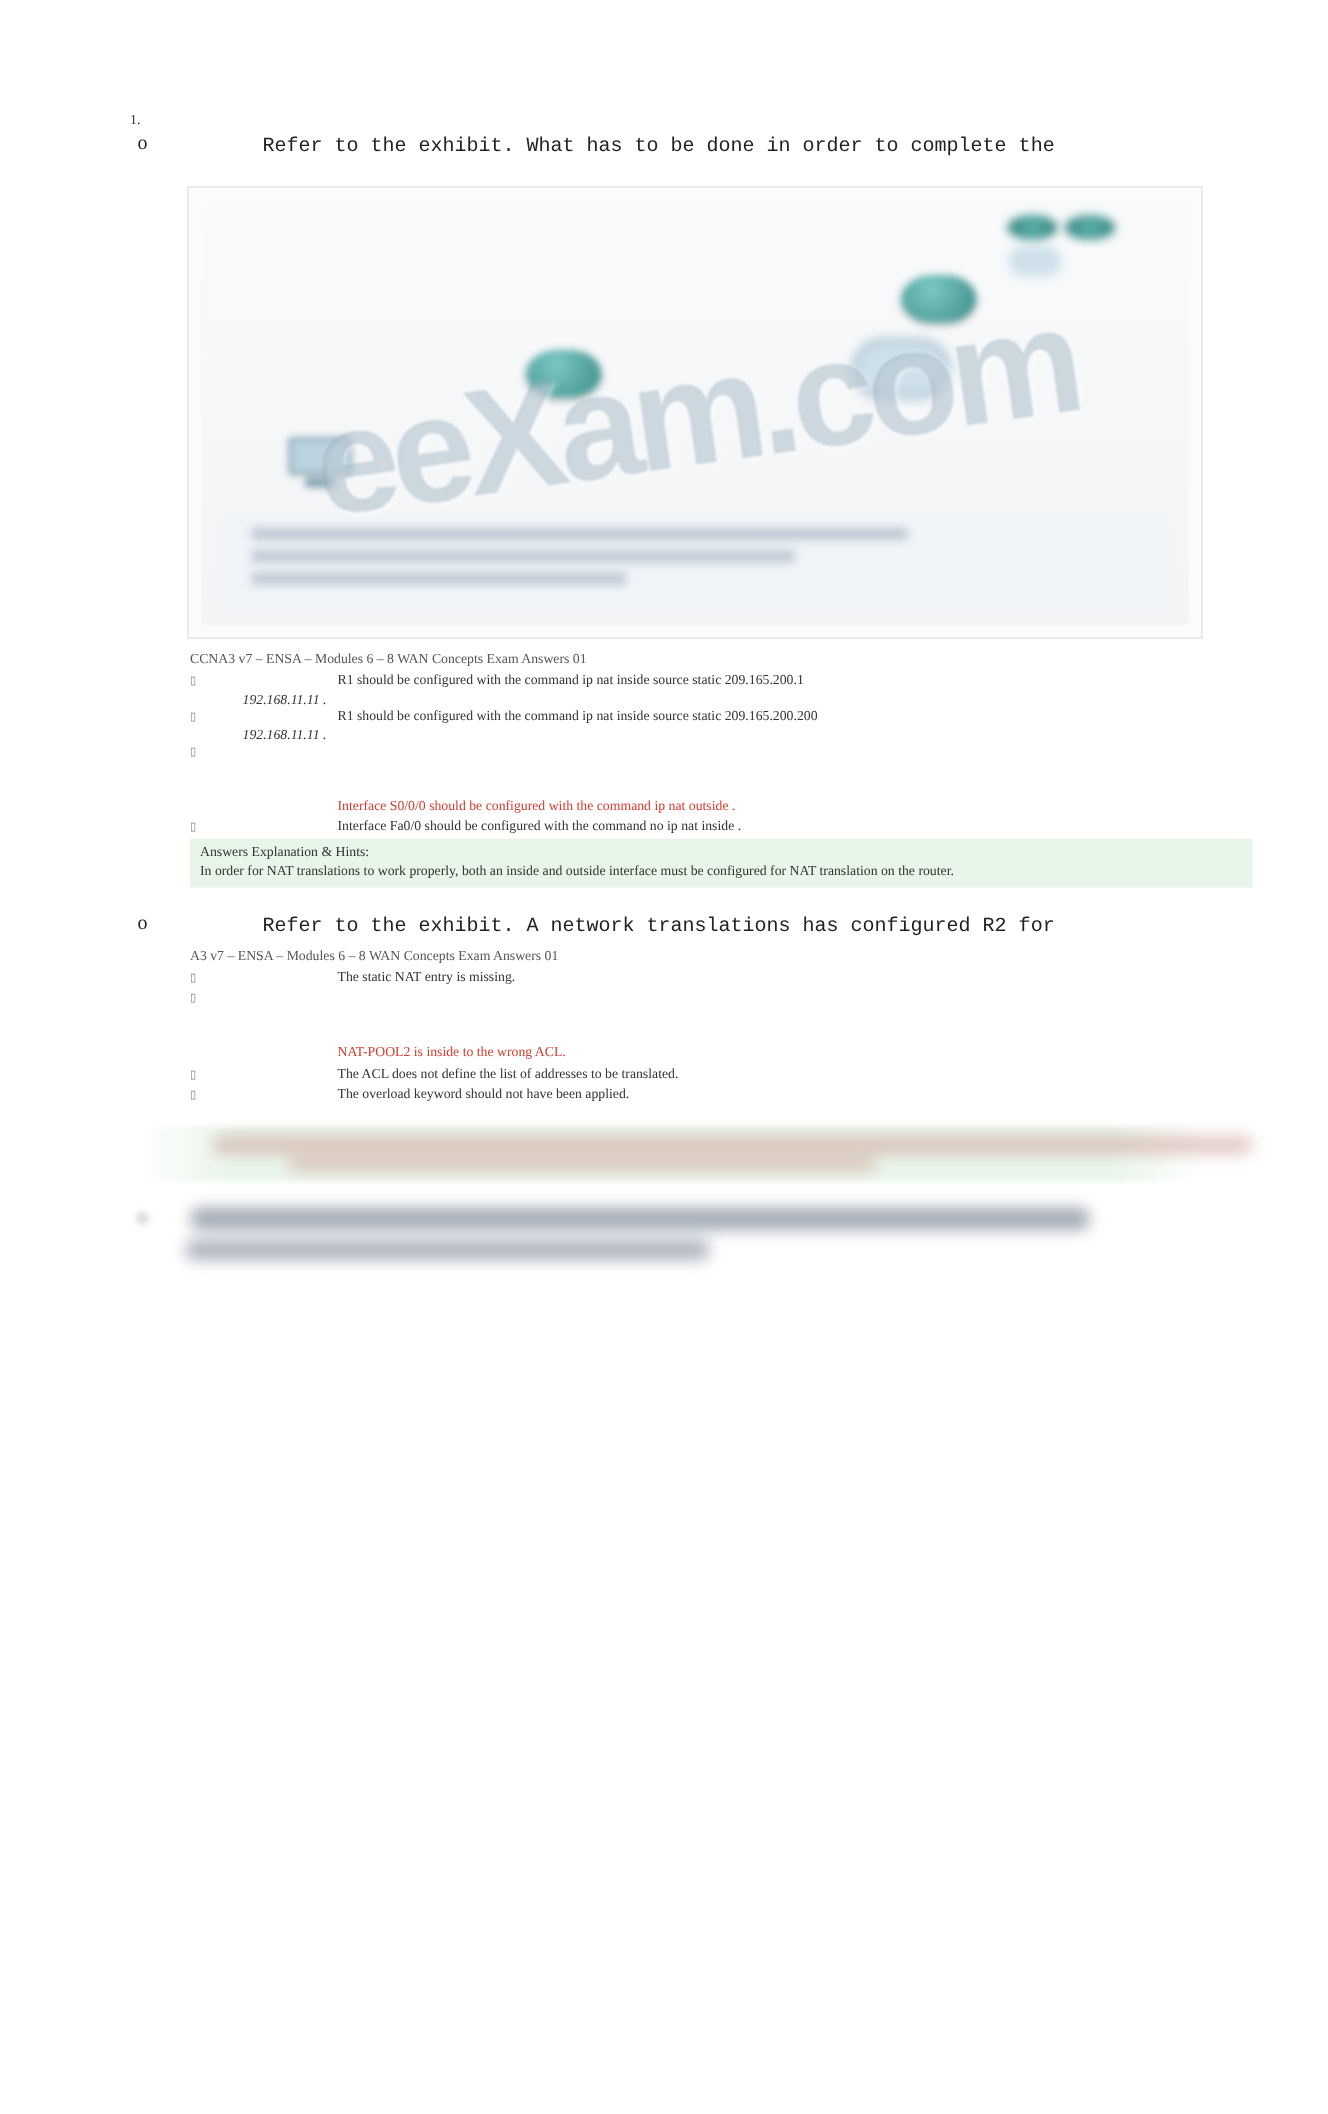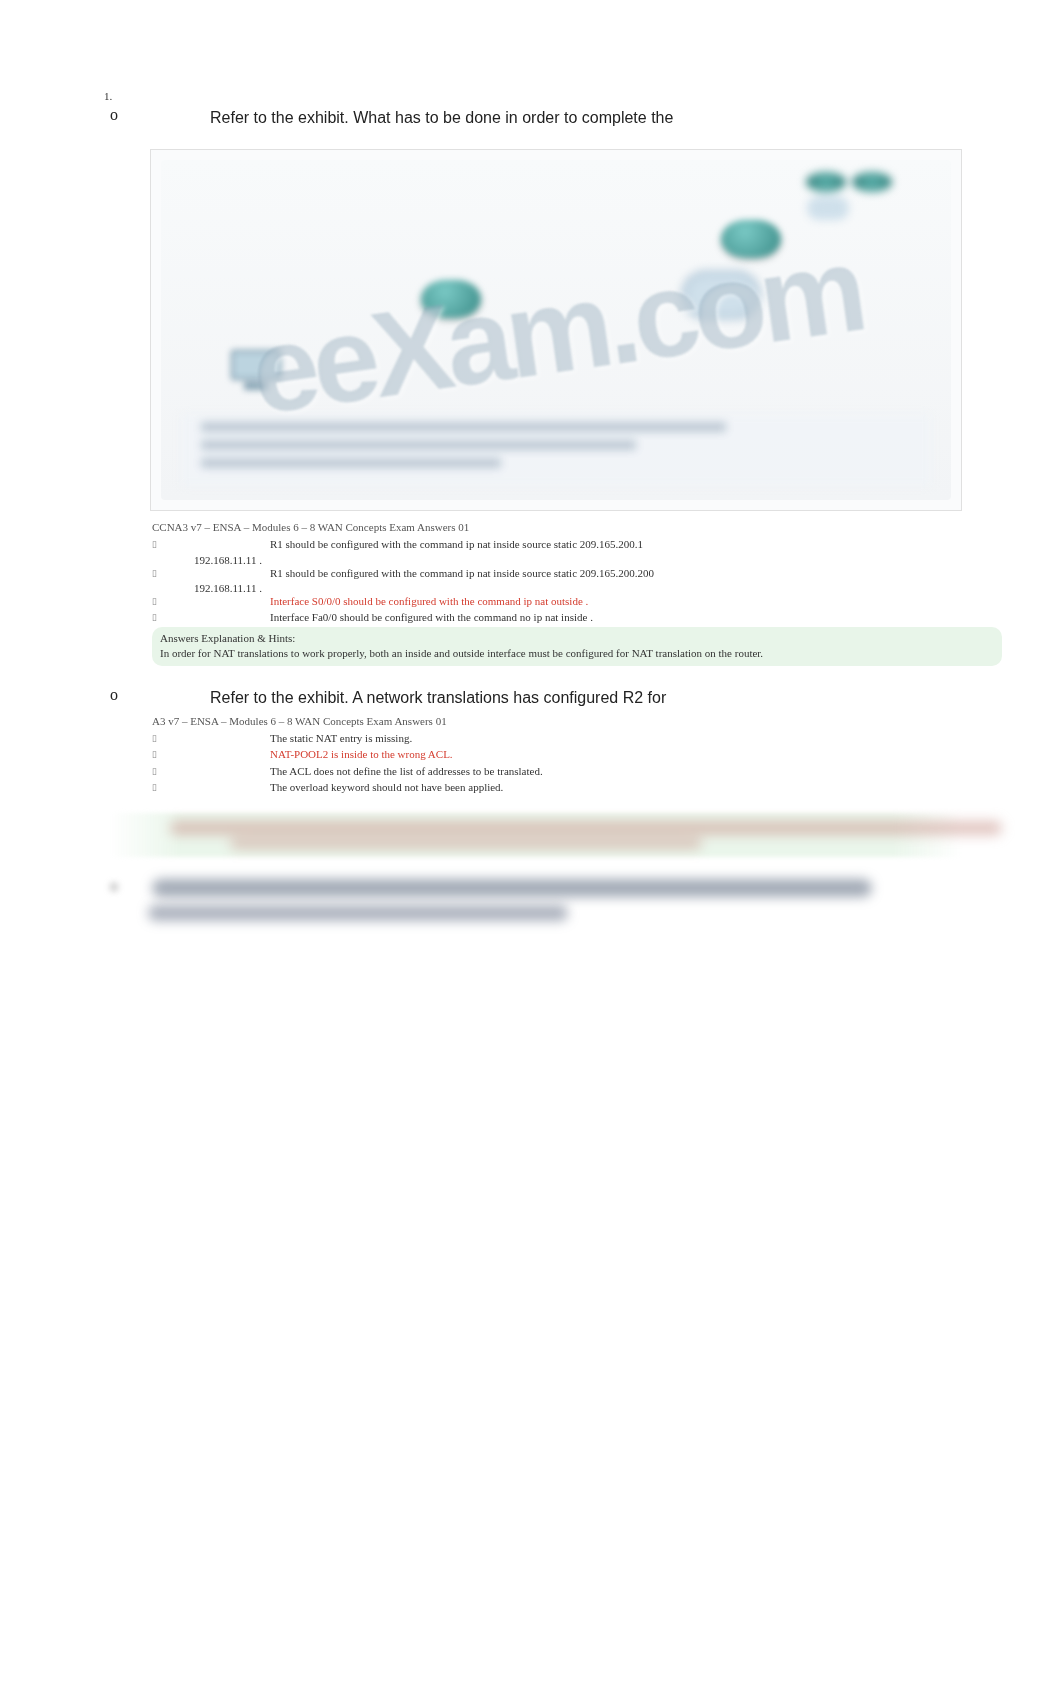--- a/index.html
+++ b/index.html
@@ -9,21 +9,21 @@
       width: 1062px;
       min-height: 1691px;
       position: relative;
       color: #333;
     }
     .page-wrap { padding: 90px 100px 40px 110px; }
     .qnum { font-size: 11px; color: #333; margin-bottom: 4px; margin-left: -6px; }
     .q-block { margin-bottom: 20px; }
     .q-stem-row { display: flex; align-items: flex-start; }
     .o-marker { font-size: 16px; color: #222; width: 40px; flex: 0 0 40px; }
-    .q-stem { font-size: 16px; line-height: 1.45; color: #222; padding-left: 60px; font-family: Liberation Sans, sans-serif; }
+    .q-stem { font-size: 16px; line-height: 1.45; color: #222; padding-left: 60px; font-family: Liberation Mono, monospace; }
     .q-stem-line2 { padding-left: 32px; font-size: 16px; color: #222; margin-top: 2px; }
     .exhibit-frame { margin: 20px 0 10px 40px; border: 1px solid #e0e0e0; background: #fafbfc; padding: 10px; position: relative; }
     .exhibit-inner {
       background: linear-gradient(180deg, #f8fafb 0%, #f2f4f6 100%);
       border-radius: 4px;
       min-height: 340px;
       position: relative;
       overflow: hidden;
     }
     .wm {
@@ -55,27 +55,27 @@
       height: 72px; background: rgba(240,244,248,0.8);
       filter: blur(4px); border-radius: 2px; z-index: 1;
     }
     .cli-line { height: 10px; background: rgba(140,160,180,0.5); margin: 8px 20px; border-radius: 2px; }
 
     .caption { font-size: 11px; color: #555; margin-left: 42px; margin-top: 6px; }
     .options-list { margin-left: 42px; margin-top: 4px; }
     .opt-row { display: flex; align-items: flex-start; font-size: 11px; color: #333; line-height: 1.4; margin-bottom: 1px; }
     .opt-bullet { width: 8px; flex: 0 0 8px; color: #888; font-size: 9px; margin-top: 1px; }
     .opt-text { padding-left: 110px; flex: 1; }
-    .opt-wrap { padding-left: 42px; font-size: 11px; }
-    .opt-red { color: #d43c2e; }
+    .opt-wrap { padding-left: 42px; font-size: 11px; font-style: italic; }
+    .opt-red { color: #d43c2e; margin-top: 44px; }
     .answers-box {
       background: #e8f5e9;
       margin-left: 42px; margin-right: -40px;
       padding: 4px 8px; font-size: 11px; color: #333;
-      border-radius: 10px;
+      border-radius: 0;
       line-height: 1.4;
     }
     .answers-box .title { font-weight: normal; }
     .exhibit-inner2 {
       background: linear-gradient(180deg, #f4f7fa, #eef2f6);
       min-height: 150px; position: relative; overflow: hidden;
     }
     .exhibit-row2 { position: relative; }
     .bottom-blur-row {
       position: relative; margin-top: 18px; height: 44px;

